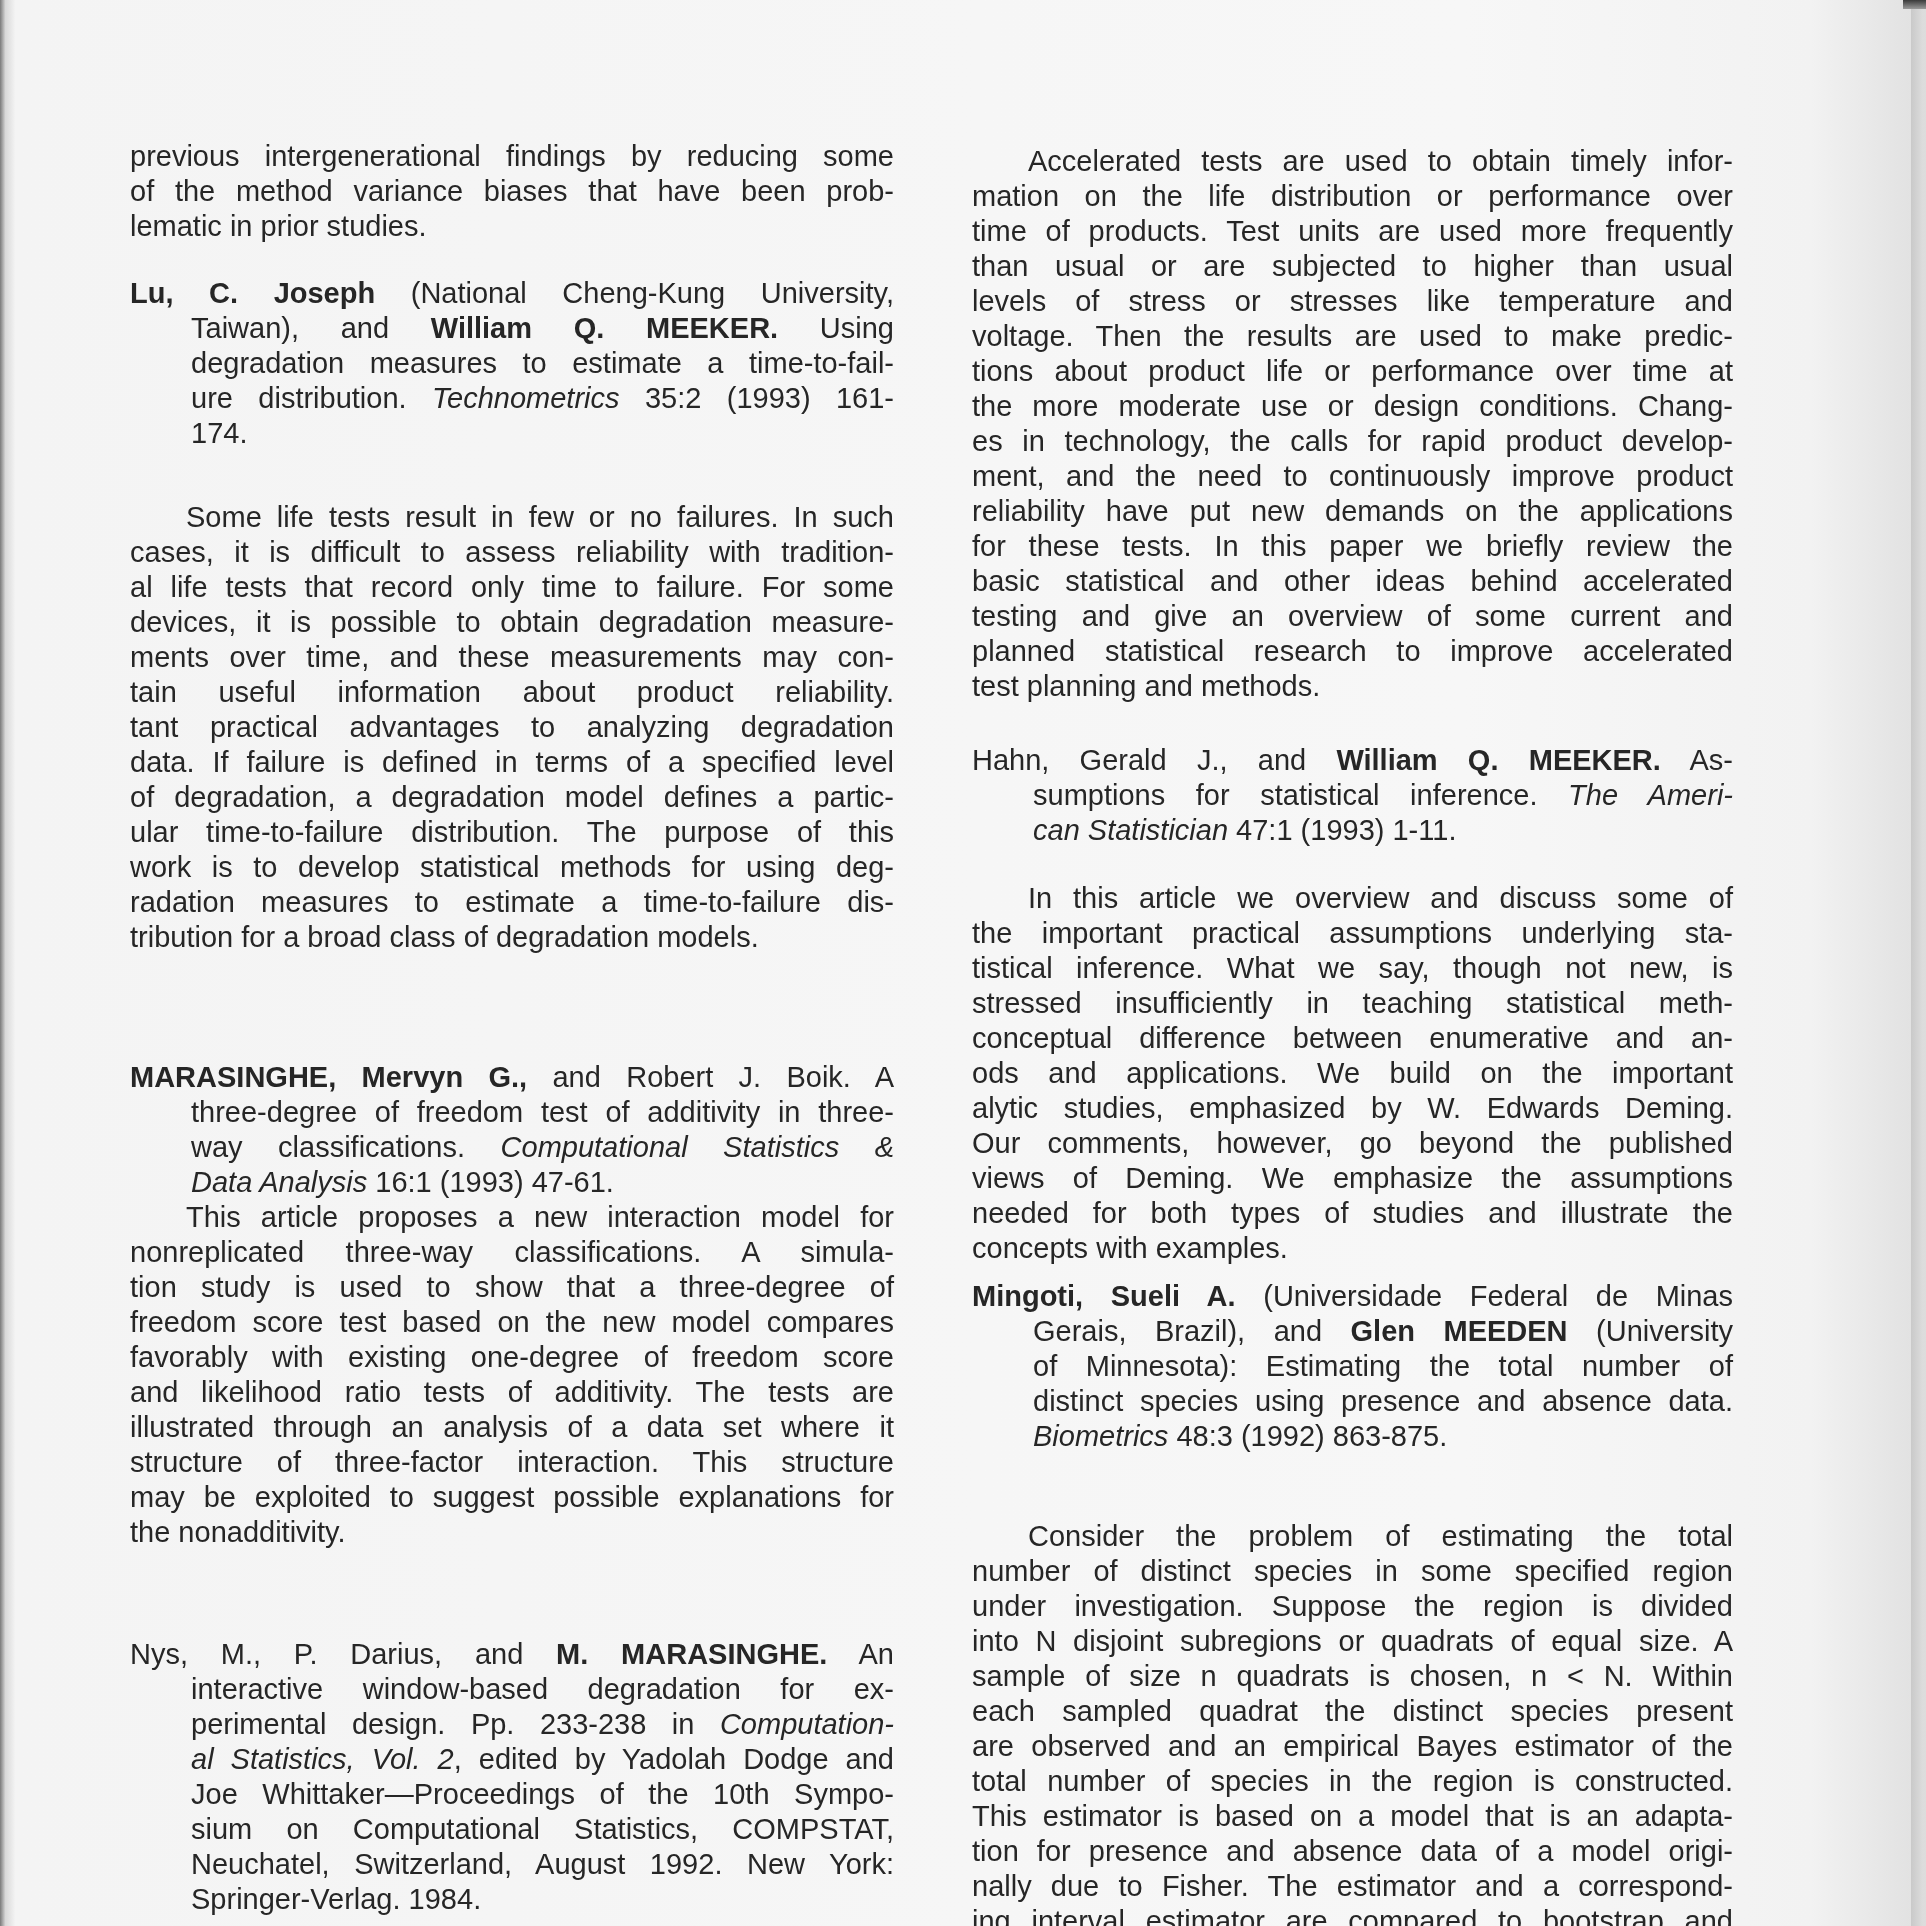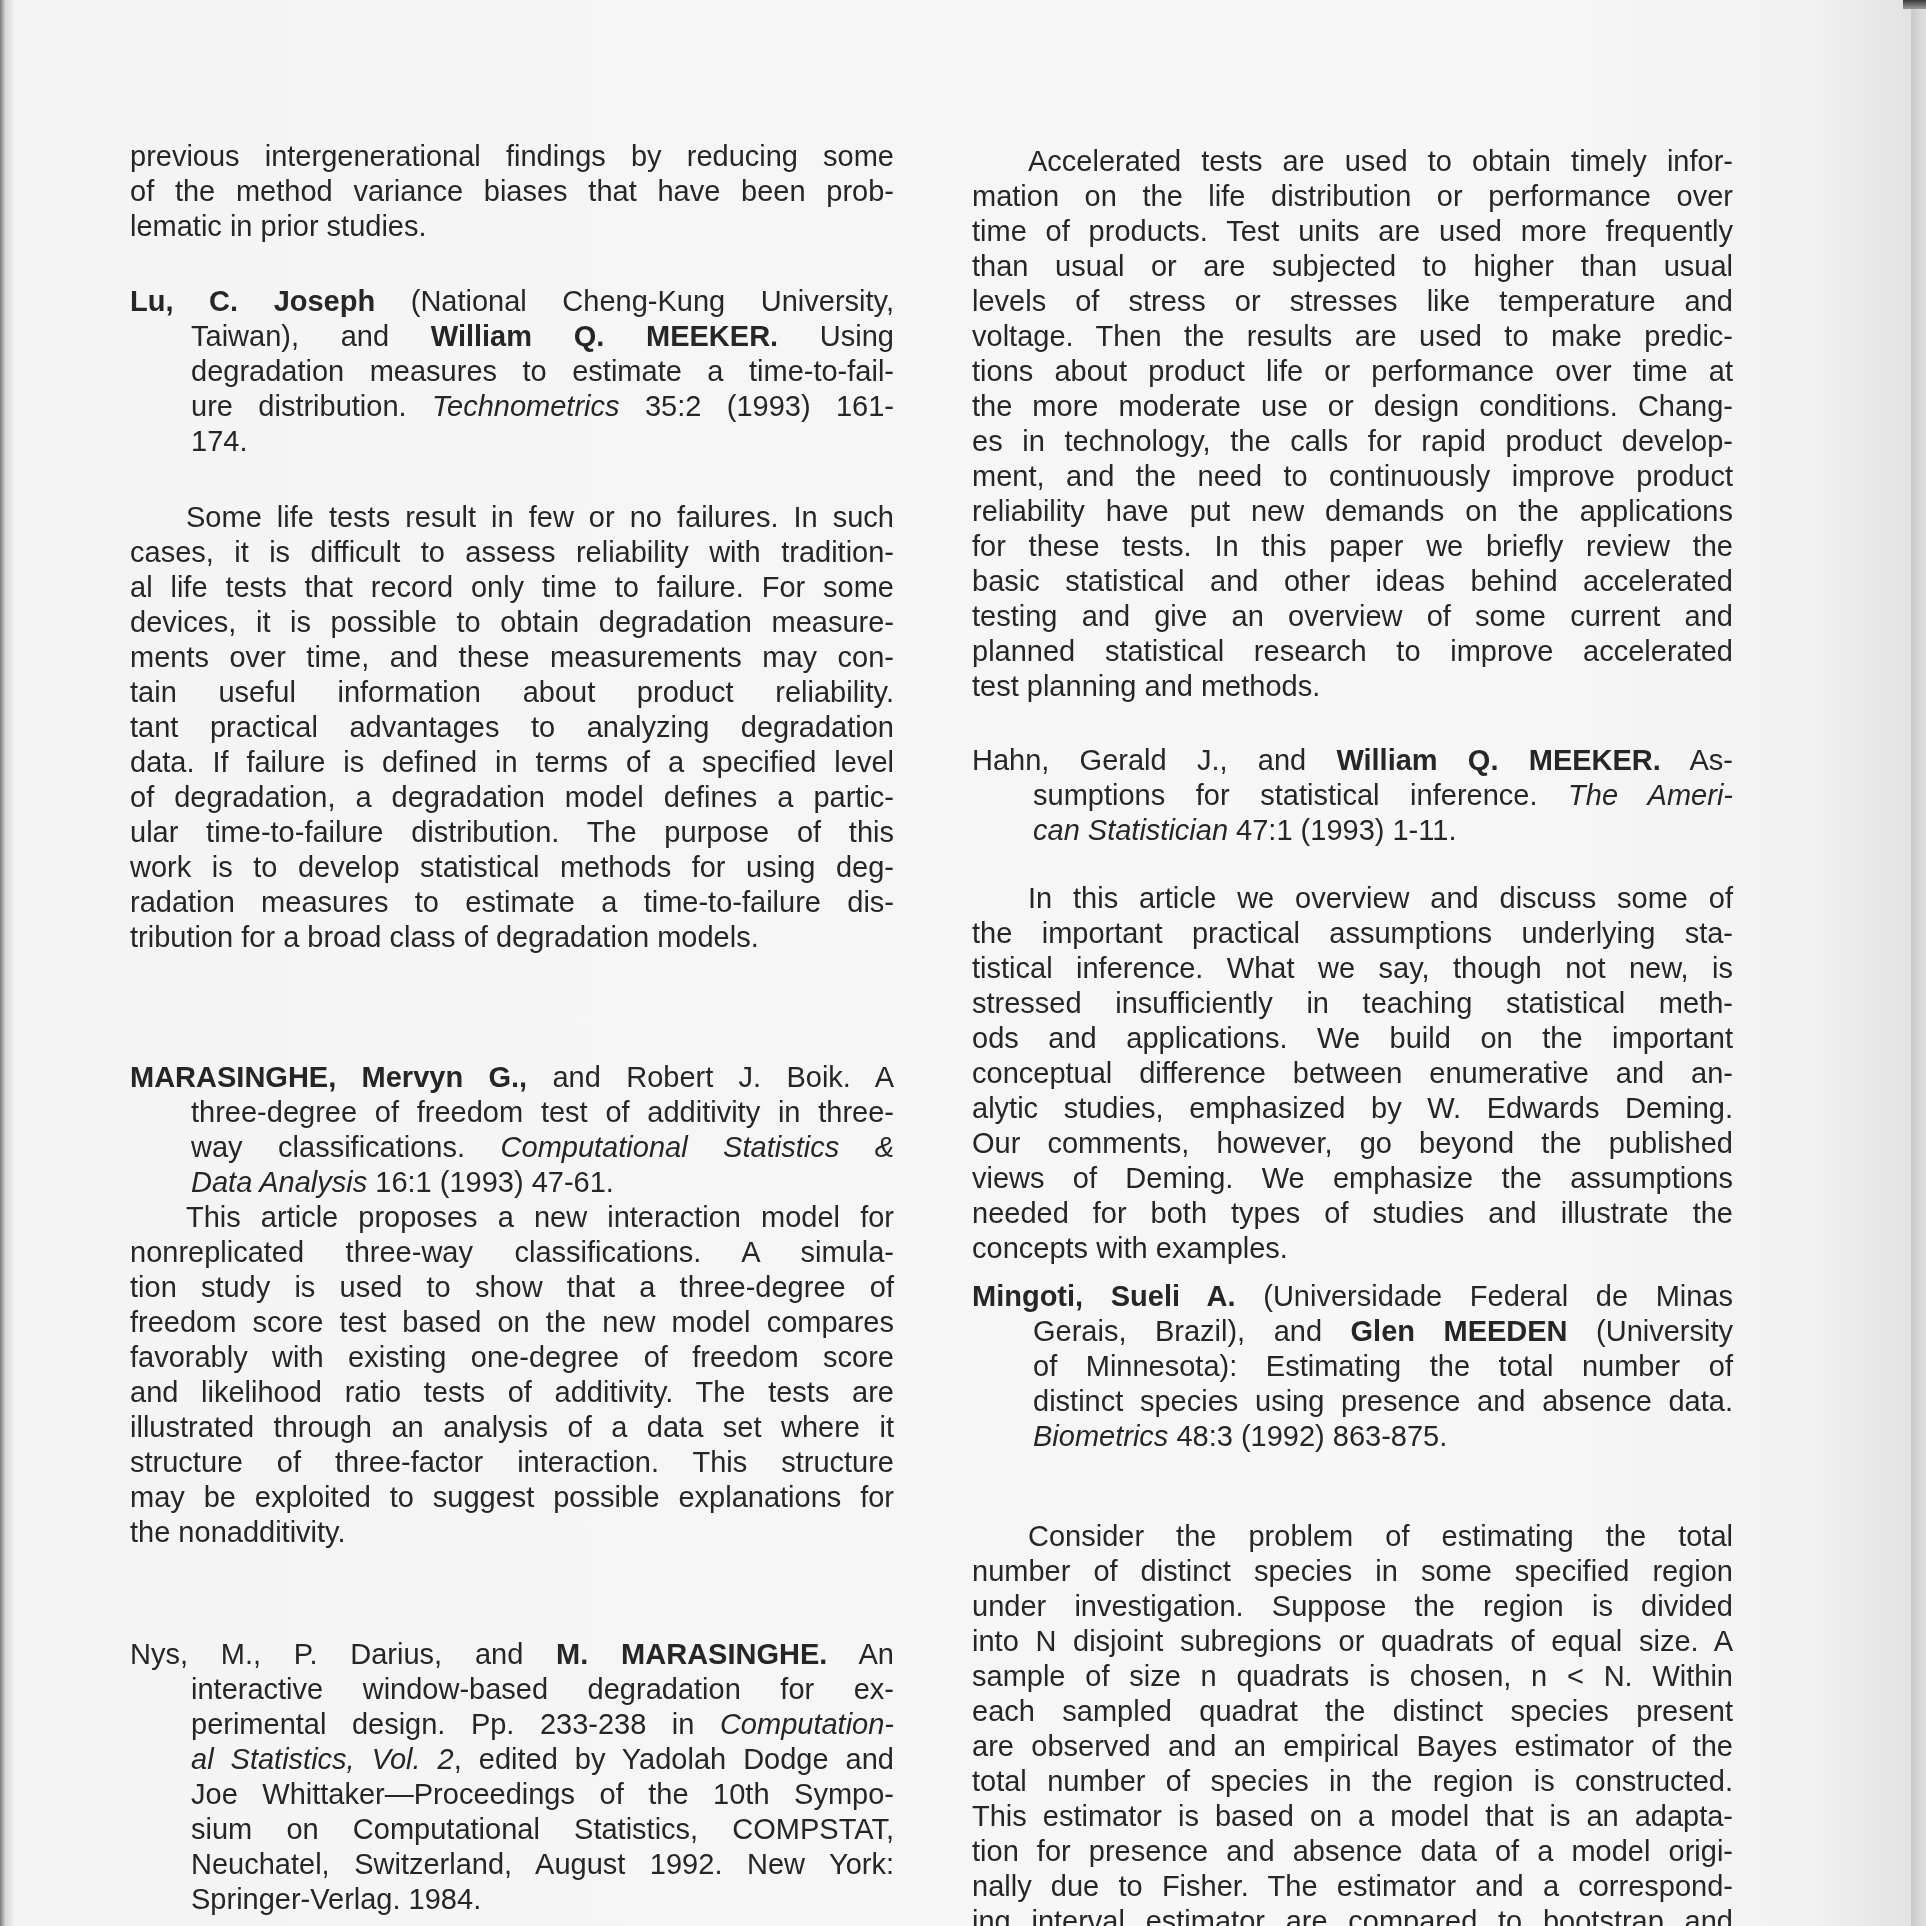--- a/index.html
+++ b/index.html
@@ -41,21 +41,21 @@
 </head>
 <body>
 
 <div class="page">
   <div id="blocks-root">
       <div class="block col-left" style="top: 139px;">
         <span class="line "><span>previous intergenerational findings by reducing some</span></span>
         <span class="line "><span>of the method variance biases that have been prob-</span></span>
         <span class="line last"><span>lematic in prior studies.</span></span>
       </div>
-      <div class="block col-left" style="top: 284px;">
+      <div class="block col-left" style="top: 276px;">
         <span class="line "><span class="b">Lu, C. Joseph</span><span> (National Cheng-Kung University,</span></span>
         <span class="line hang"><span>Taiwan), and </span><span class="b">William Q. MEEKER.</span><span> Using</span></span>
         <span class="line hang"><span>degradation measures to estimate a time-to-fail-</span></span>
         <span class="line hang"><span>ure distribution. </span><span class="i">Technometrics</span><span> 35:2 (1993) 161-</span></span>
         <span class="line hang last"><span>174.</span></span>
       </div>
       <div class="block col-left" style="top: 500px;">
         <span class="line indent"><span>Some life tests result in few or no failures. In such</span></span>
         <span class="line "><span>cases, it is difficult to assess reliability with tradition-</span></span>
         <span class="line "><span>al life tests that record only time to failure. For some</span></span>
@@ -119,22 +119,22 @@
       <div class="block col-right" style="top: 743px;">
         <span class="line "><span>Hahn, Gerald J., and </span><span class="b">William Q. MEEKER.</span><span> As-</span></span>
         <span class="line hang"><span>sumptions for statistical inference. </span><span class="i">The Ameri-</span></span>
         <span class="line hang last"><span class="i">can Statistician</span><span> 47:1 (1993) 1-11.</span></span>
       </div>
       <div class="block col-right" style="top: 881px;">
         <span class="line indent"><span>In this article we overview and discuss some of</span></span>
         <span class="line "><span>the important practical assumptions underlying sta-</span></span>
         <span class="line "><span>tistical inference. What we say, though not new, is</span></span>
         <span class="line "><span>stressed insufficiently in teaching statistical meth-</span></span>
+        <span class="line "><span>conceptual difference between enumerative and an-</span></span>
         <span class="line "><span>ods and applications. We build on the important</span></span>
-        <span class="line "><span>conceptual difference between enumerative and an-</span></span>
         <span class="line "><span>alytic studies, emphasized by W. Edwards Deming.</span></span>
         <span class="line "><span>Our comments, however, go beyond the published</span></span>
         <span class="line "><span>views of Deming. We emphasize the assumptions</span></span>
         <span class="line "><span>needed for both types of studies and illustrate the</span></span>
         <span class="line last"><span>concepts with examples.</span></span>
       </div>
       <div class="block col-right" style="top: 1279px;">
         <span class="line "><span class="b">Mingoti, Sueli A.</span><span> (Universidade Federal de Minas</span></span>
         <span class="line hang"><span>Gerais, Brazil), and </span><span class="b">Glen MEEDEN</span><span> (University</span></span>
         <span class="line hang"><span>of Minnesota): Estimating the total number of</span></span>

